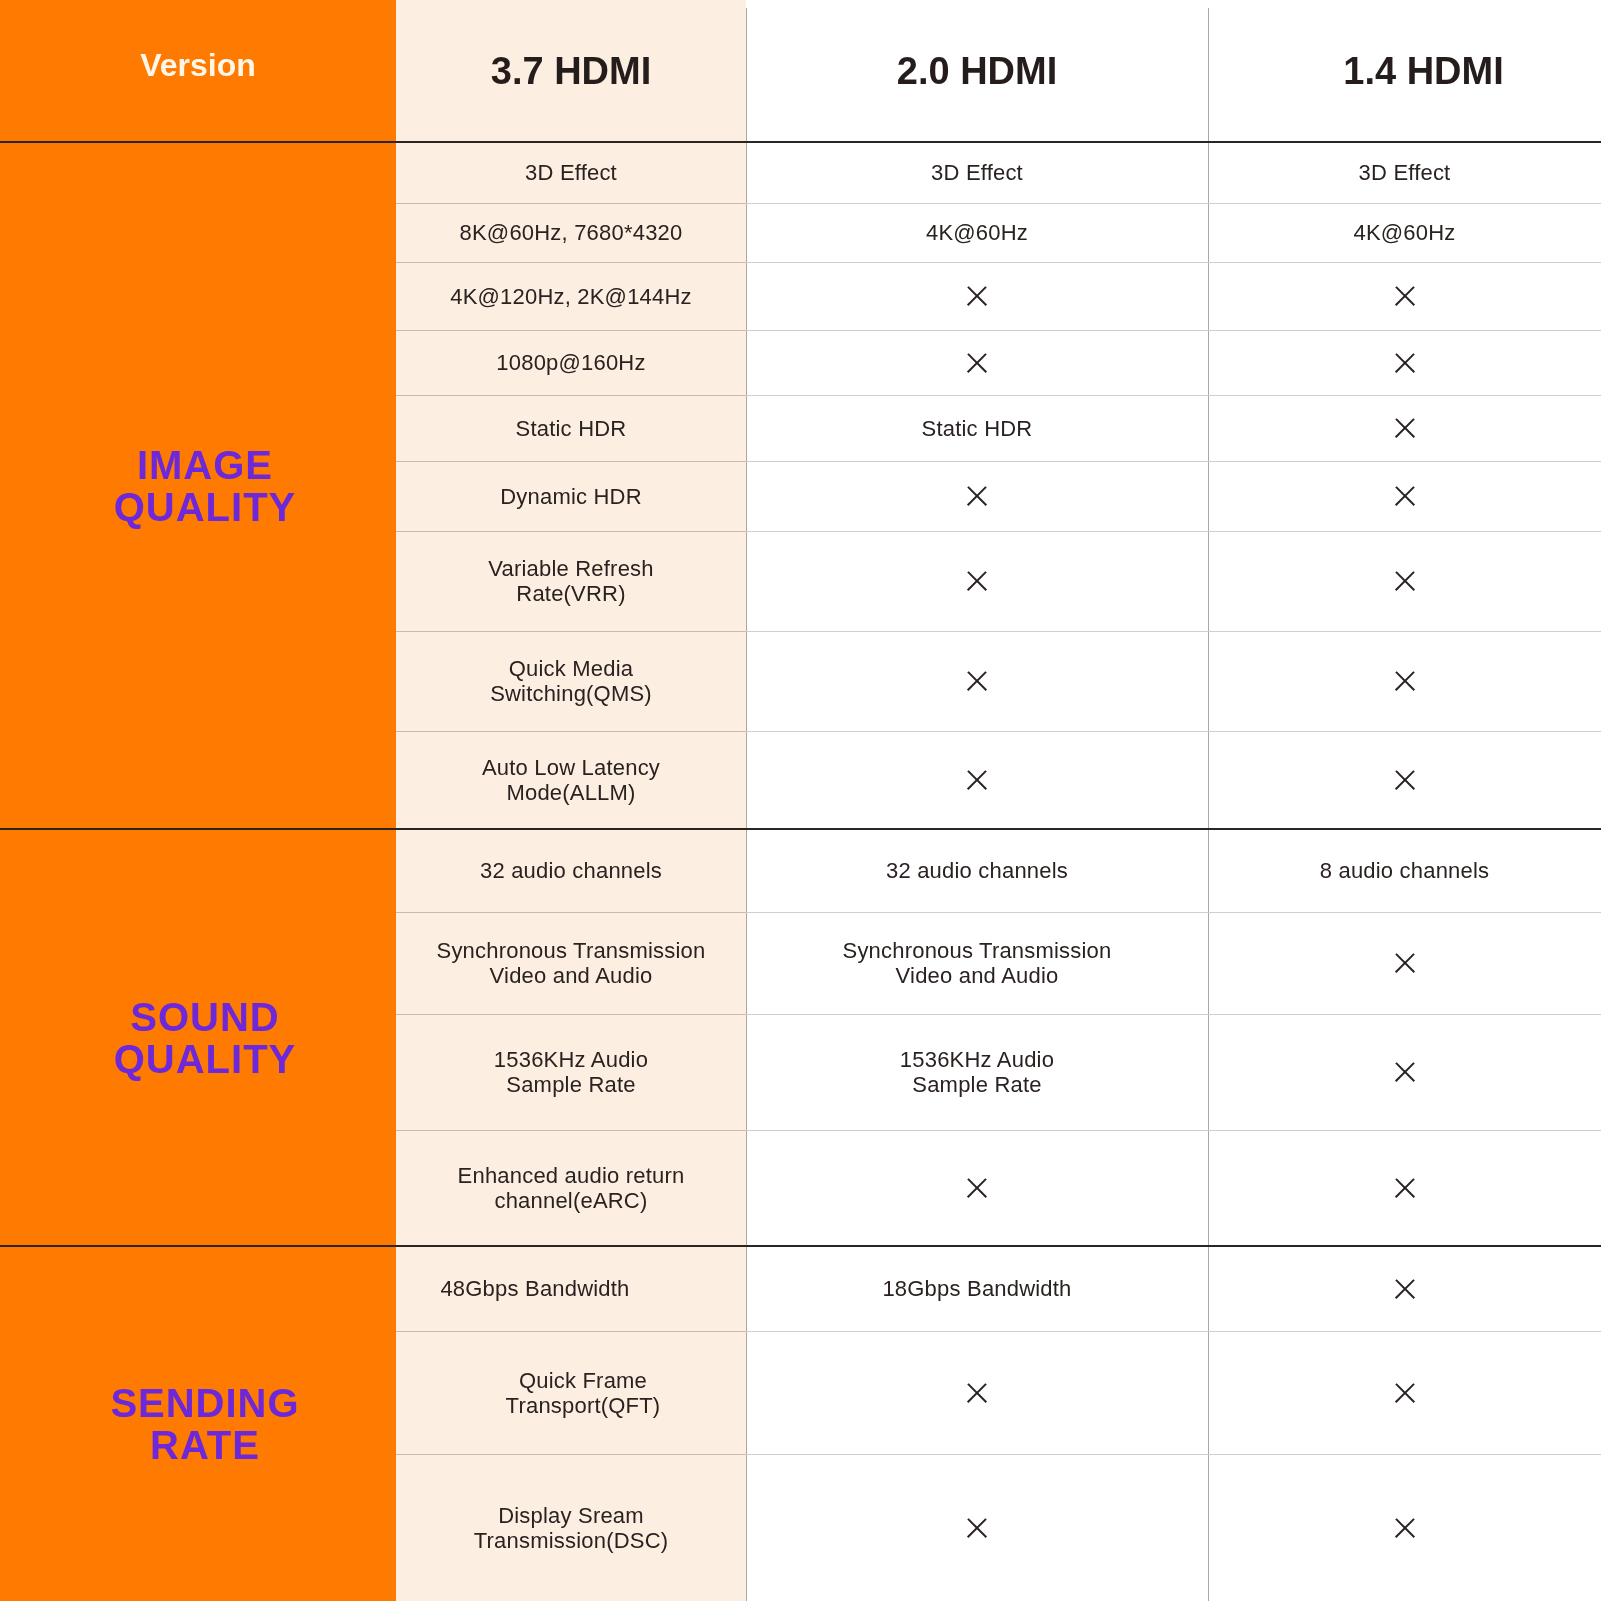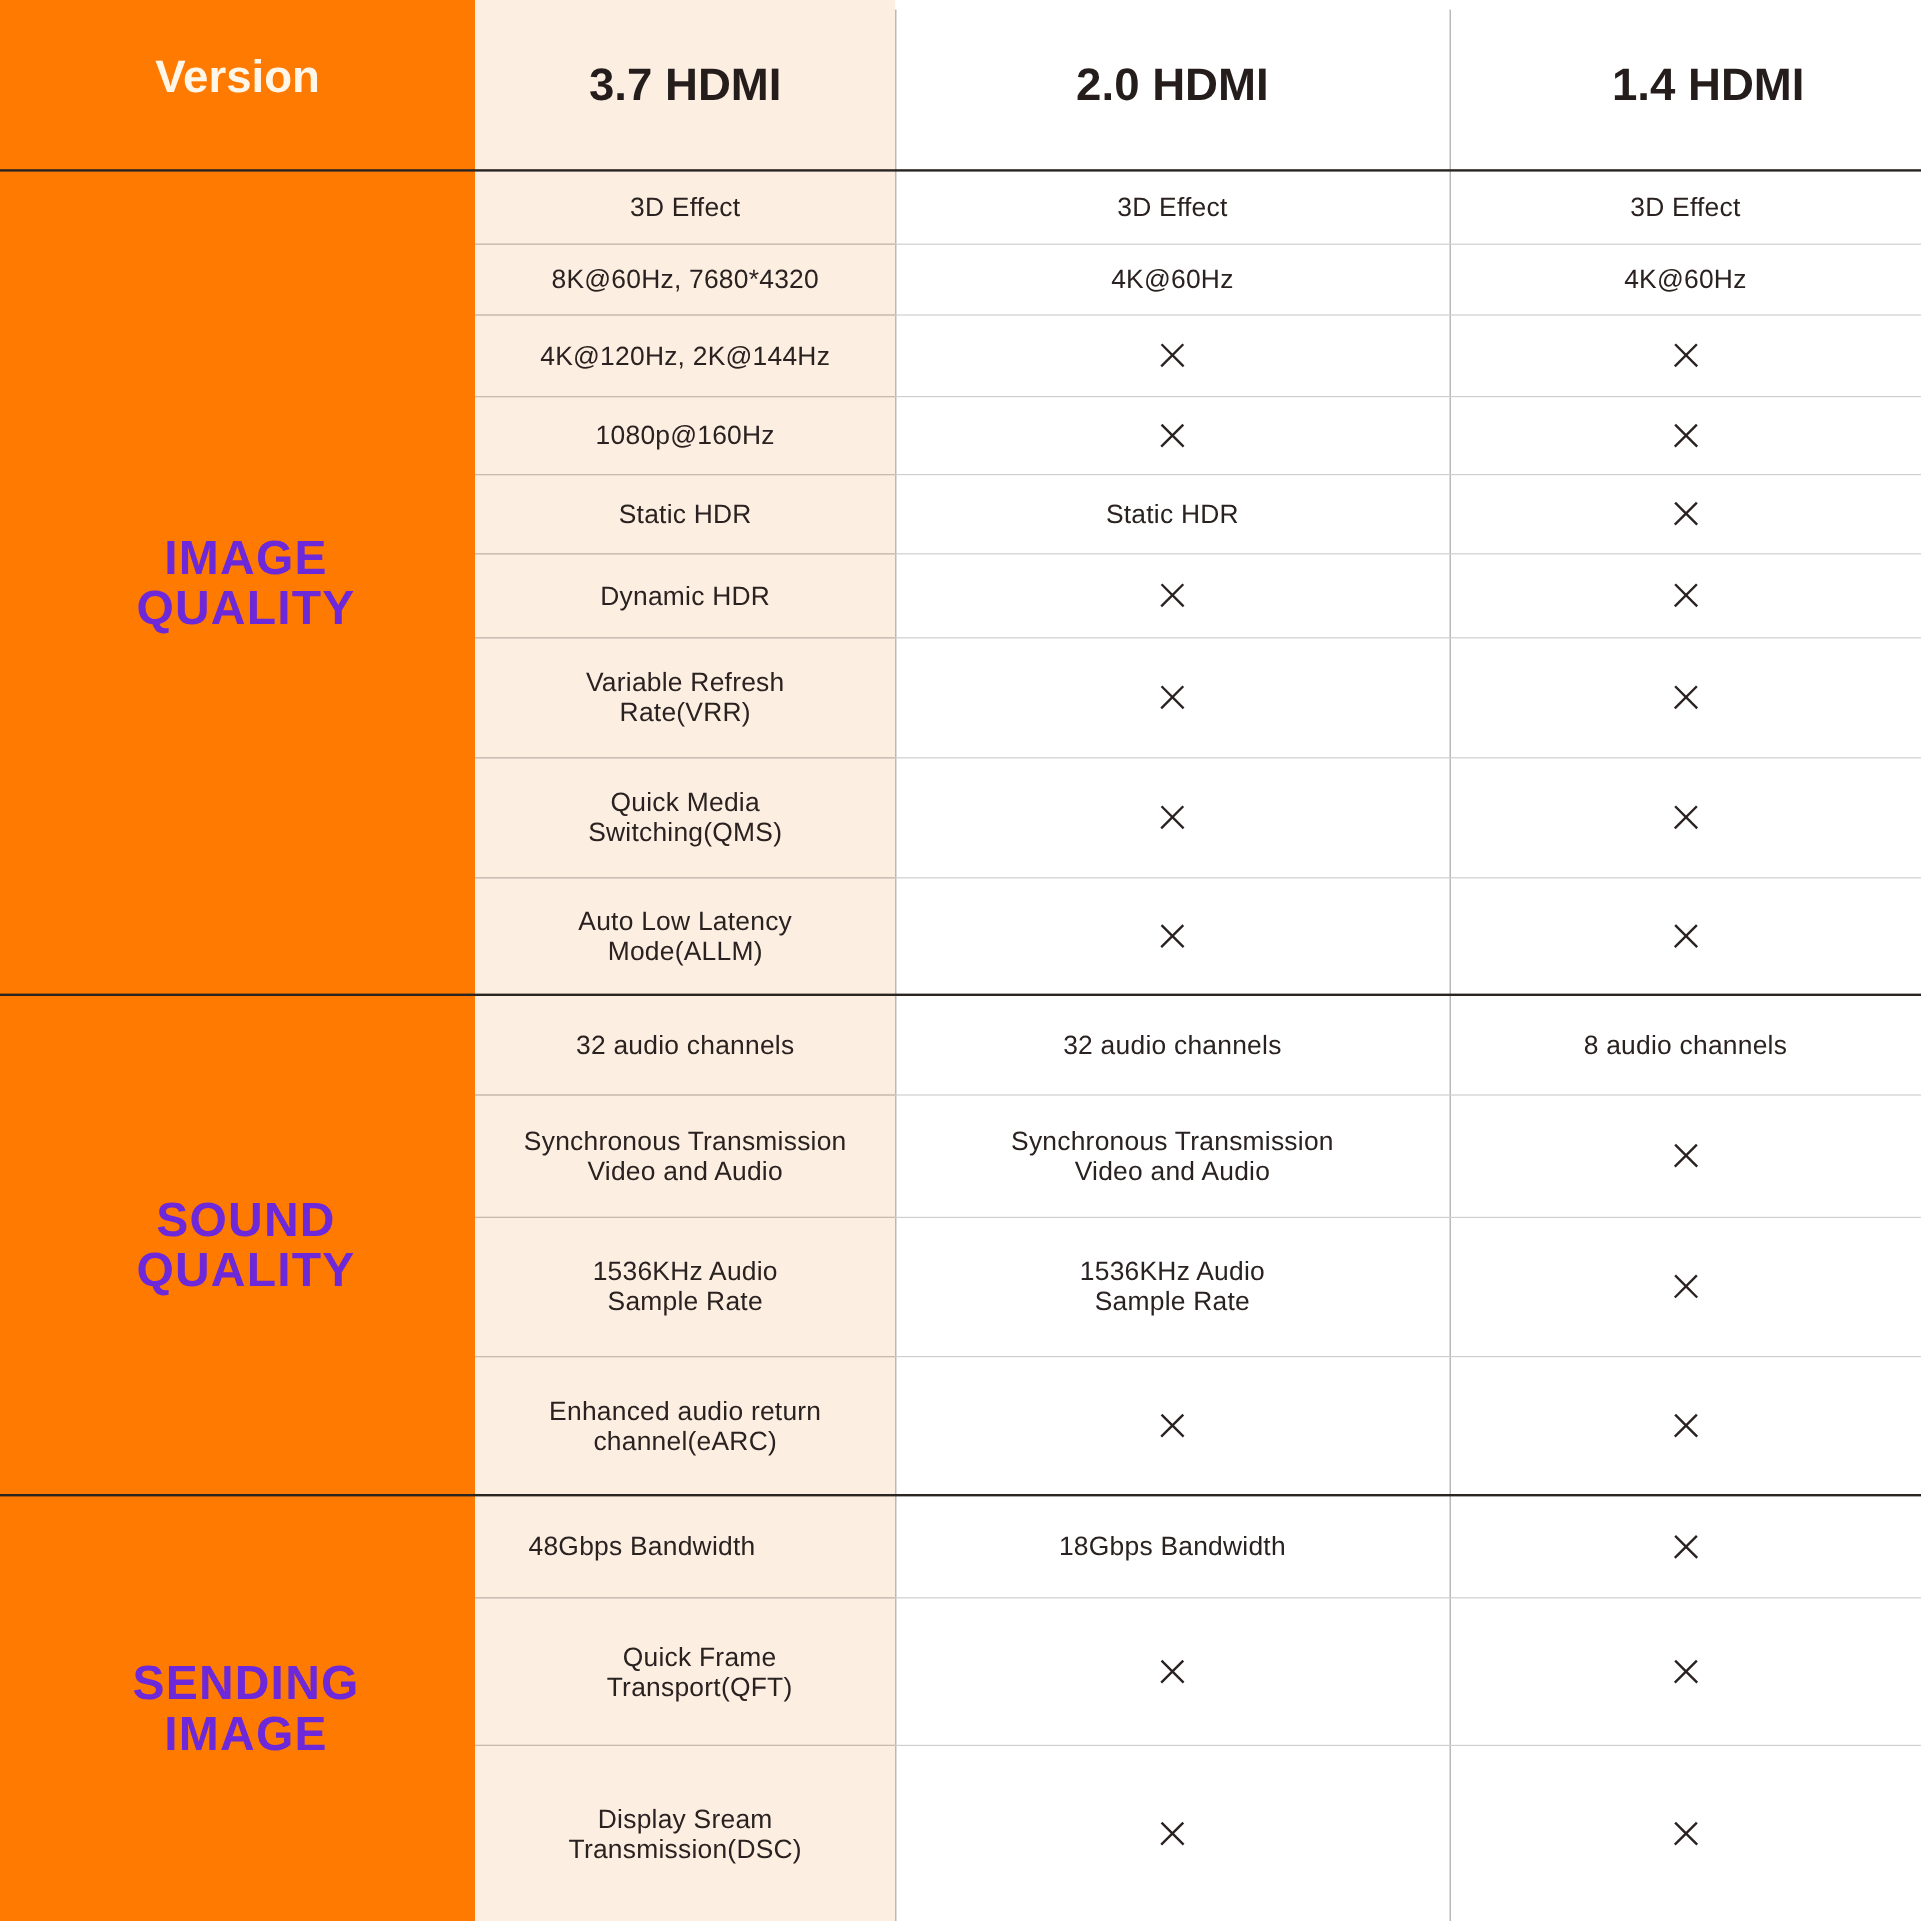--- a/index.html
+++ b/index.html
@@ -5,21 +5,21 @@
   html, body { margin: 0; padding: 0; background: #ffffff; }
   body { width: 1601px; height: 1601px; overflow: hidden; position: relative; font-family: "Liberation Sans", "DejaVu Sans", sans-serif; }
   .orange-col { position: absolute; left: 0; top: 0; width: 396px; height: 1601px; background: #ff7a00; }
   .cream-col { position: absolute; left: 396px; top: 0; width: 350px; height: 1601px; background: #fdeee2; }
   .vline { position: absolute; top: 8px; width: 1px; height: 1593px; background: #a8a8a8; }
   .hline { position: absolute; left: 396px; right: 0; height: 1px; background: #cfcfcf; }
   .hline.cream-part { background: #cbb9ab; }
   .thick { position: absolute; left: 0; right: 0; height: 2px; background: #2b2522; }
   .cell { position: absolute; display: flex; align-items: center; justify-content: center; text-align: center; color: #2a2220; font-size: 22px; line-height: 25px; letter-spacing: 0.2px; white-space: pre-line; }
   .hdr { position: absolute; top: 0; height: 142px; display: flex; align-items: center; justify-content: center; font-weight: bold; font-size: 38px; color: #241d1b; }
-  .version { position: absolute; left: 0; top: 0; width: 396px; height: 142px; display: flex; align-items: center; justify-content: center; color: #fff6ea; font-weight: bold; font-size: 38px; padding-bottom: 12px; box-sizing: border-box; }
+  .version { position: absolute; left: 0; top: 0; width: 396px; height: 142px; display: flex; align-items: center; justify-content: center; color: #fff6ea; font-weight: bold; font-size: 32px; padding-bottom: 12px; box-sizing: border-box; }
   .cat { position: absolute; left: 0; width: 410px; display: flex; align-items: center; justify-content: center; text-align: center; color: #6d28d9; font-weight: bold; font-size: 40px; line-height: 42px; white-space: pre-line; letter-spacing: 1px; }
   .x-icon { width: 22px; height: 22px; position: relative; }
   .x-icon::before, .x-icon::after { content: ""; position: absolute; left: -2px; top: 10px; width: 26px; height: 2.4px; background: #2a2220; }
   .x-icon::before { transform: rotate(45deg); }
   .x-icon::after { transform: rotate(-45deg); }
 </style>
 </head>
 <body>
 
 <div class="orange-col"></div>
@@ -101,21 +101,21 @@
     <div class="cell" style="left: 1208px; width: 393px; top: 1014px; height: 116px;"><span class="x-icon"></span></div>
     <div class="hline" style="top: 1014px;"></div>
     <div class="hline cream-part" style="top: 1014px; right: auto; width: 350px;"></div>
     <div class="cell" style="left: 396px; width: 350px; top: 1130px; height: 116px;"><span>Enhanced audio return
 channel(eARC)</span></div>
     <div class="cell" style="left: 746px; width: 462px; top: 1130px; height: 116px;"><span class="x-icon"></span></div>
     <div class="cell" style="left: 1208px; width: 393px; top: 1130px; height: 116px;"><span class="x-icon"></span></div>
     <div class="hline" style="top: 1130px;"></div>
     <div class="hline cream-part" style="top: 1130px; right: auto; width: 350px;"></div>
     <div class="cat" style="top: 1246px; height: 355px;">SENDING
-IMAGE</div>
+RATE</div>
     <div class="cell" style="left: 396px; width: 278px; top: 1246px; height: 85px;"><span>48Gbps Bandwidth</span></div>
     <div class="cell" style="left: 746px; width: 462px; top: 1246px; height: 85px;"><span>18Gbps Bandwidth</span></div>
     <div class="cell" style="left: 1208px; width: 393px; top: 1246px; height: 85px;"><span class="x-icon"></span></div>
     <div class="cell" style="left: 408px; width: 350px; top: 1331px; height: 123px;"><span>Quick Frame
 Transport(QFT)</span></div>
     <div class="cell" style="left: 746px; width: 462px; top: 1331px; height: 123px;"><span class="x-icon"></span></div>
     <div class="cell" style="left: 1208px; width: 393px; top: 1331px; height: 123px;"><span class="x-icon"></span></div>
     <div class="hline" style="top: 1331px;"></div>
     <div class="hline cream-part" style="top: 1331px; right: auto; width: 350px;"></div>
     <div class="cell" style="left: 396px; width: 350px; top: 1454px; height: 147px;"><span>Display Sream

